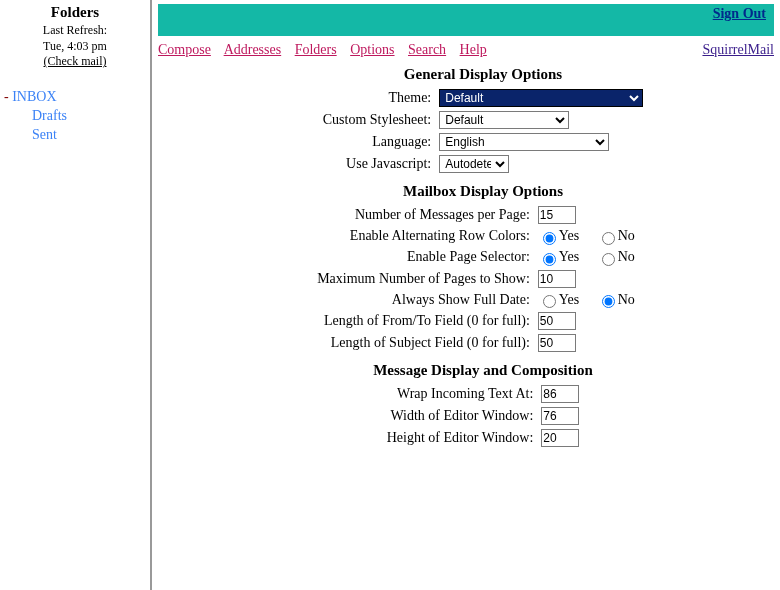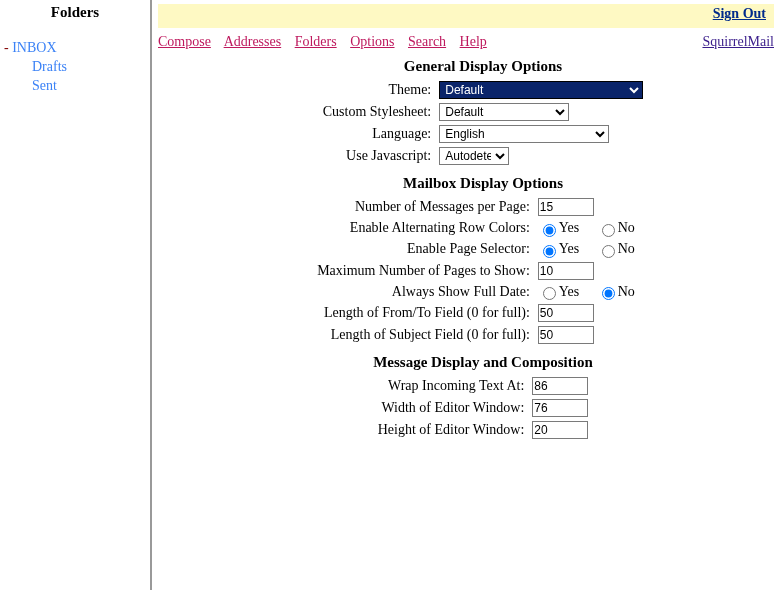--- a/index.html
+++ b/index.html
@@ -41,22 +41,22 @@
     padding-left: 8px;
   }
   .folder-item.active::before { content: "- "; margin-left: -10px; color: #800000; }
   .folder-inner { padding-left: 18px; }
   .main {
     flex: 1;
     padding: 0;
     position: relative;
   }
   .banner-bar {
-    background: #fef9c3;
-    height: 24px;
+    background: #14b8a6;
+    height: 32px;
     margin: 4px 6px 0 6px;
     padding-right: 8px;
     text-align: right;
     line-height: 20px;
   }
   .banner-bar a {
     color: #002a8b;
     font-weight: bold;
     text-decoration: underline;
     font-size: 14px;
@@ -106,30 +106,35 @@
     background: #fff;
     height: 18px;
     padding: 0 1px;
   }
   .sel-theme {
     background: #0a246a;
     color: #fff;
     border: 1px solid #000;
     width: 204px;
   }
-  input[type=text].num { width: 56px; }
+  input[type=text].num { width: 38px; }
   .radio-pair label { margin-right: 14px; font-size: 14px; }
   .radio-pair input { vertical-align: middle; margin-right: 3px; }
 </style>
 </head>
 <body>
 
 <div class="layout">
   <div class="sidebar">
     <h3>Folders</h3>
+    <div class="refresh-block">
+      <div>Last Refresh:</div>
+      <div>Tue, 4:03 pm</div>
+      <div class="chk">(Check mail)</div>
+    </div>
     <div class="folder-list">
       <div class="folder-item active"><span>INBOX</span></div>
       <div class="folder-inner">
         <div class="folder-item"><span>Drafts</span></div>
         <div class="folder-item"><span>Sent</span></div>
       </div>
     </div>
   </div>
 
   <div class="main">

